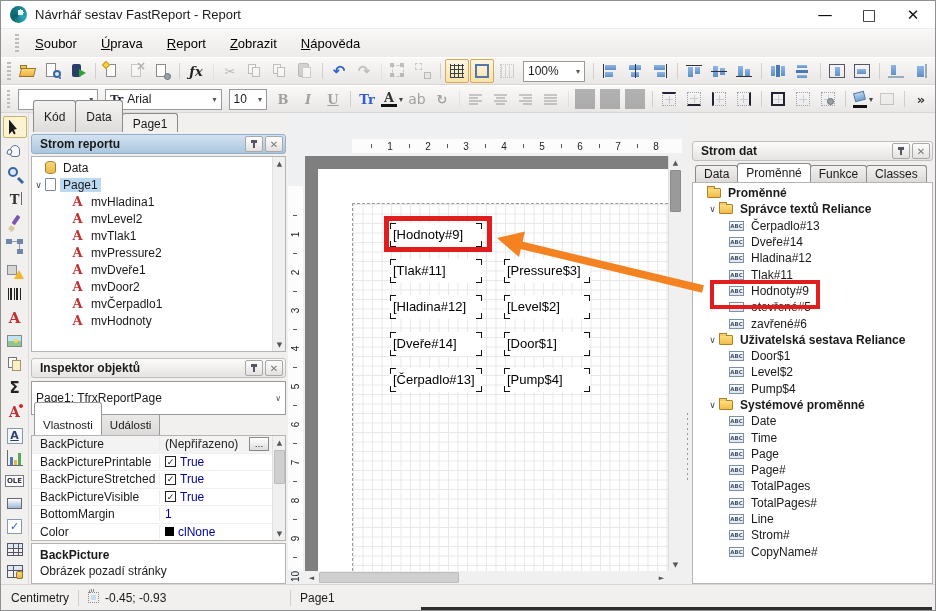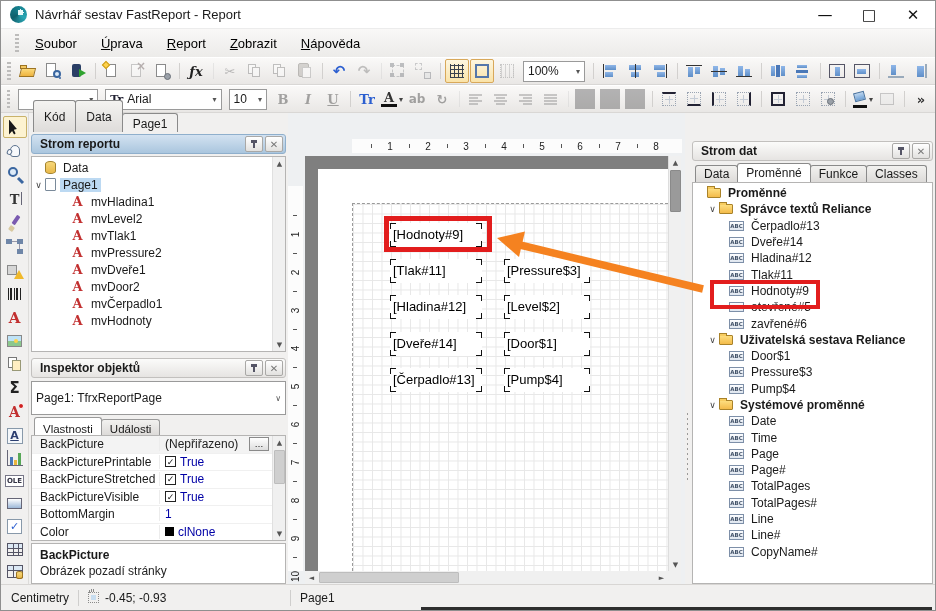--- a/index.html
+++ b/index.html
@@ -82,21 +82,21 @@
   .i-sp-h{background-image:linear-gradient(#8fb6e8,#5f8fc8),linear-gradient(#4a78b8,#4a78b8),linear-gradient(#8fb6e8,#5f8fc8);background-position:1px 2px,6px 1px,11px 2px;background-size:4px 10px,4px 12px,4px 10px;}
   .i-sp-v{background-image:linear-gradient(#8fb6e8,#5f8fc8),linear-gradient(#4a78b8,#4a78b8),linear-gradient(#8fb6e8,#5f8fc8);background-position:2px 1px,1px 6px,2px 11px;background-size:10px 3px,12px 3px,10px 3px;}
   .i-cb-h{border:1px solid #556;background-image:linear-gradient(#8fb6e8,#5f8fc8);background-position:5px 2px;background-size:5px 9px;}
   .i-cb-v{border:1px solid #556;background-image:linear-gradient(#8fb6e8,#5f8fc8);background-position:2px 4px;background-size:9px 5px;}
   .i-sz-w{background-image:linear-gradient(#9ab,#9ab),linear-gradient(#8fb6e8,#5f8fc8);background-position:0 12px,3px 1px;background-size:16px 2px,5px 10px;}
   .i-sz-h{background-image:linear-gradient(#9ab,#9ab),linear-gradient(#8fb6e8,#5f8fc8);background-position:12px 0,4px 2px;background-size:2px 14px,7px 11px;}
   
   .bfont{font-family:"DejaVu Serif",serif;}
   .ifont{font-style:italic;font-family:"DejaVu Serif",serif;}
   .ufont{text-decoration:underline;font-family:"DejaVu Serif",serif;}
-  .small{font-size:12px;font-weight:bold;}
+  .small{font-size:14px;font-weight:normal;}
   .i-fontcolor{color:#2c5fd0;font-family:"DejaVu Serif",serif;}
   .i-textcolor{border-bottom:3px solid #111;line-height:12px;height:16px;font-family:"DejaVu Serif",serif;}
   [class*="i-t-"]{width:14px;height:13px;background-repeat:no-repeat;}
   .i-t-l{background-image:linear-gradient(#888,#888),linear-gradient(#888,#888),linear-gradient(#888,#888),linear-gradient(#888,#888);background-position:0 1px,0 4px,0 7px,0 10px;background-size:13px 2px,9px 2px,13px 2px,9px 2px;}
   .i-t-c{background-image:linear-gradient(#888,#888),linear-gradient(#888,#888),linear-gradient(#888,#888),linear-gradient(#888,#888);background-position:0 1px,2px 4px,0 7px,2px 10px;background-size:13px 2px,9px 2px,13px 2px,9px 2px;}
   .i-t-r{background-image:linear-gradient(#888,#888),linear-gradient(#888,#888),linear-gradient(#888,#888),linear-gradient(#888,#888);background-position:0 1px,4px 4px,0 7px,4px 10px;background-size:13px 2px,9px 2px,13px 2px,9px 2px;}
   .i-t-j{background-image:linear-gradient(#888,#888),linear-gradient(#888,#888),linear-gradient(#888,#888),linear-gradient(#888,#888);background-position:0 1px,0 4px,0 7px,0 10px;background-size:13px 2px,13px 2px,13px 2px,13px 2px;}
   .i-v-t{background-image:linear-gradient(#556,#556),linear-gradient(#99a,#99a),linear-gradient(#99a,#99a),linear-gradient(#99a,#99a);background-position:0 0,2px 3px,6px 3px,10px 3px;background-size:14px 2px,2px 7px,2px 9px,2px 7px;}
   .i-v-m{background-image:linear-gradient(#556,#556),linear-gradient(#99a,#99a),linear-gradient(#99a,#99a),linear-gradient(#99a,#99a);background-position:0 6px,2px 3px,6px 2px,10px 3px;background-size:14px 2px,2px 8px,2px 10px,2px 8px;}
   .i-v-b{background-image:linear-gradient(#556,#556),linear-gradient(#99a,#99a),linear-gradient(#99a,#99a),linear-gradient(#99a,#99a);background-position:0 11px,2px 3px,6px 1px,10px 3px;background-size:14px 2px,2px 8px,2px 10px,2px 8px;}
@@ -186,21 +186,21 @@
   .vscroll{position:absolute;right:0;top:0;bottom:0;width:13px;background:#f0f0f0;border-left:1px solid #e0e0e0;}
   .sarrow{position:absolute;left:0;width:13px;height:13px;font-size:7px;color:#555;display:flex;align-items:center;justify-content:center;font-family:"DejaVu Sans",sans-serif;}
   .sarrow.up{top:0;} .sarrow.dn{bottom:0;}
   .sthumb{position:absolute;left:1px;width:11px;background:#cfcfcf;border:1px solid #bdbdbd;border-radius:1px;}
 
   
   .inspector{flex:1;display:flex;flex-direction:column;margin-top:4px;min-height:0;}
   .isel{height:34px;margin:1px 0 2px;}
   .isel .combo-text{overflow:hidden;}
   .itabs{height:18px;display:flex;align-items:flex-end;padding-left:3px;}
-  .itab{height:16px;padding:0 8px;border:1px solid #9a9a9a;border-bottom:none;border-radius:3px 3px 0 0;background:linear-gradient(#f2f1ef,#dddbd9);font-size:11.5px;margin-right:-1px;display:flex;align-items:flex-end;}
+  .itab{height:16px;padding:16px 8px;border:1px solid #9a9a9a;border-bottom:none;border-radius:3px 3px 0 0;background:linear-gradient(#f2f1ef,#dddbd9);font-size:11.5px;margin-right:-1px;display:flex;align-items:flex-start;}
   .itab.active{background:#fff;height:18px;z-index:2;position:relative;}
   .pgrid{background:#fff;border:1px solid #b5b4b3;height:106px;position:relative;overflow:hidden;}
   .prow{height:17.5px;display:flex;align-items:center;border-bottom:1px solid #f0f0f0;position:relative;padding-right:14px;}
   .prow.cur{background:#f3f3f3;}
   .pname{width:128px;padding-left:8px;border-right:1px solid #ececec;font-size:12px;overflow:hidden;white-space:nowrap;flex:none;}
   .pval{display:flex;align-items:center;padding-left:5px;font-size:12px;color:#0000a6;white-space:nowrap;overflow:hidden;flex:1;}
   .pcheck{display:none;width:11px;height:11px;border:1px solid #222;background:#fff;margin-right:4px;flex:none;align-items:center;justify-content:center;}
   .pcheck::before{content:"✓";font:bold 9px "DejaVu Sans",sans-serif;color:#111;}
   .check .pcheck{display:inline-flex;}
   .pswatch{display:none;width:9px;height:9px;background:#000;margin-right:4px;flex:none;}
@@ -945,21 +945,21 @@
             <span class="tlabel">Uživatelská sestava Reliance</span>
           </div>
           <div class="trow r2">
             <span class="texp"></span>
             <span class="ticon t-abc"></span>
             <span class="tlabel">Door$1</span>
           </div>
           <div class="trow r2">
             <span class="texp"></span>
             <span class="ticon t-abc"></span>
-            <span class="tlabel">Pressure$3</span>
+            <span class="tlabel">Level$2</span>
           </div>
           <div class="trow r2">
             <span class="texp"></span>
             <span class="ticon t-abc"></span>
             <span class="tlabel">Pump$4</span>
           </div>
           <div class="trow r1 bold">
             <span class="texp">∨</span>
             <span class="ticon t-folder"></span>
             <span class="tlabel">Systémové proměnné</span>
@@ -995,21 +995,21 @@
             <span class="tlabel">TotalPages#</span>
           </div>
           <div class="trow r2">
             <span class="texp"></span>
             <span class="ticon t-abc"></span>
             <span class="tlabel">Line</span>
           </div>
           <div class="trow r2">
             <span class="texp"></span>
             <span class="ticon t-abc"></span>
-            <span class="tlabel">Line#</span>
+            <span class="tlabel">Strom#</span>
           </div>
           <div class="trow r2">
             <span class="texp"></span>
             <span class="ticon t-abc"></span>
             <span class="tlabel">CopyName#</span>
           </div>
         </div>
     </div>
   </div>
 

